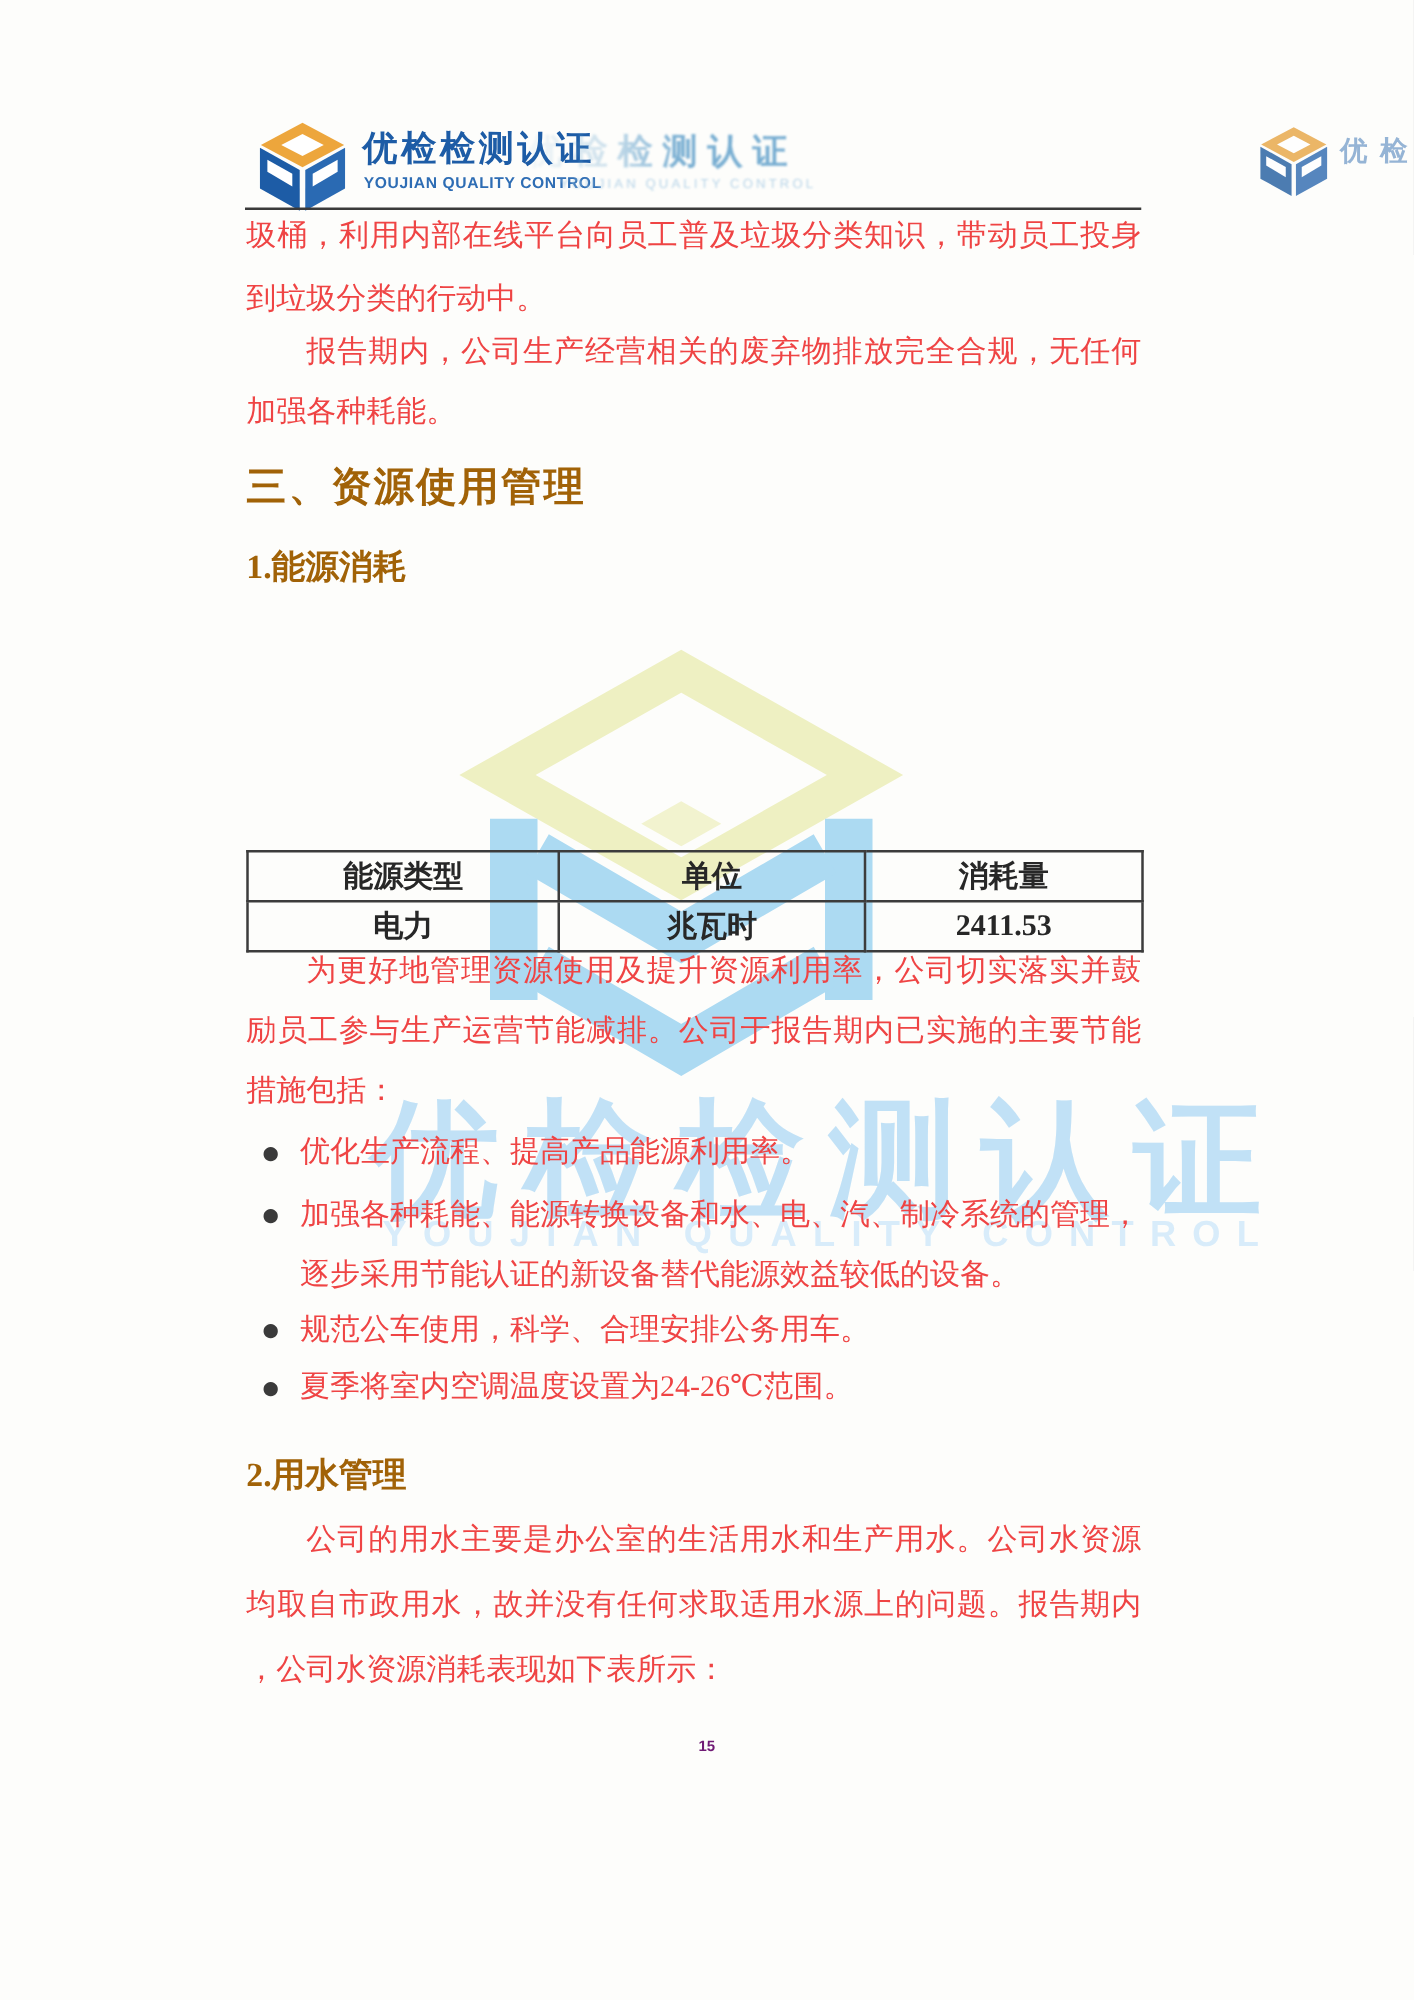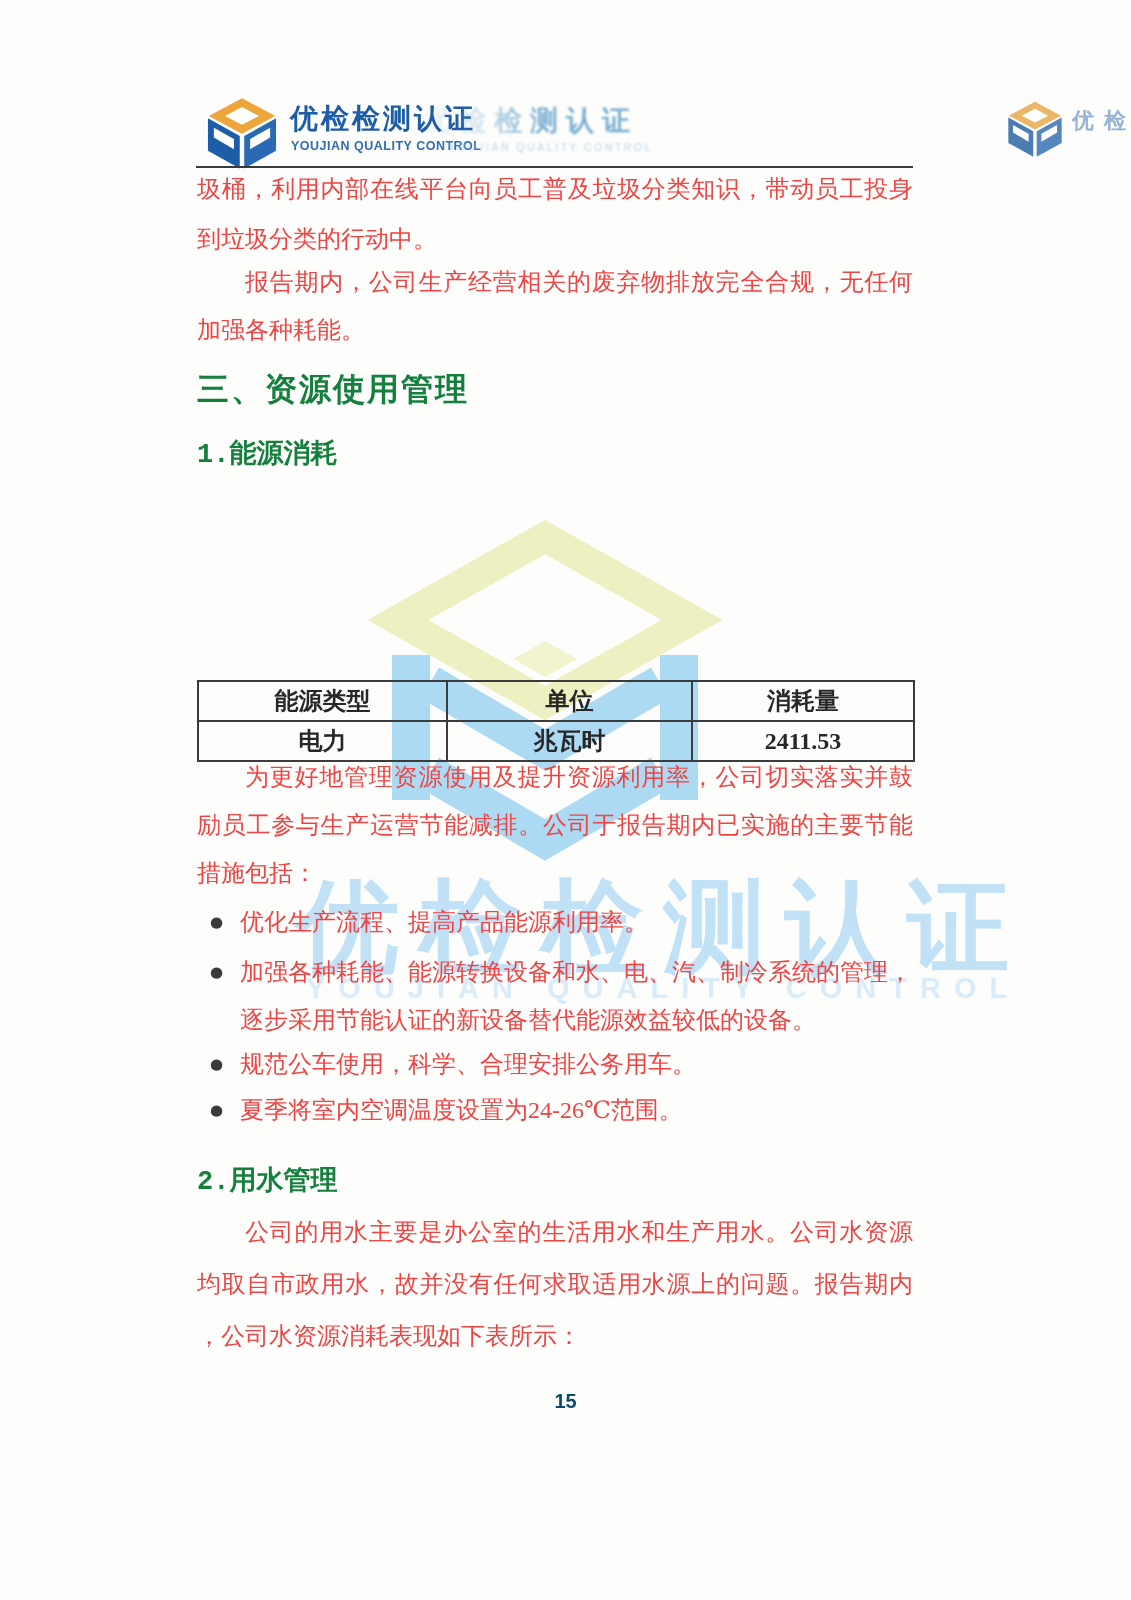--- a/index.html
+++ b/index.html
@@ -56,22 +56,22 @@
   }
   
   .para{position:absolute; left:197px; width:716px; z-index:2; box-sizing:border-box;}
   .line{font-size:24px; line-height:50px; white-space:nowrap; color:#ef4444;}
   .lh47 .line{line-height:47px;}
   .lh48 .line{line-height:48px;}
   .lh52 .line{line-height:52px;}
   .just{white-space:normal; text-align:justify; text-align-last:justify;}
   .indent{padding-left:48px;}
   .heading{
-    position:absolute; left:197px; z-index:2; color:#15803d;
-    font-family:Liberation Mono, monospace; font-weight:bold;
+    position:absolute; left:197px; z-index:2; color:#a16207;
+    font-family:Liberation Serif, serif; font-weight:bold;
     white-space:nowrap;
   }
   .h-sec{top:368px; font-size:32px; letter-spacing:2px;}
   .h-sub1{top:435px; font-size:27px;}
   .h-sub2{top:1162px; font-size:27px;}
   
   .etable{
     position:absolute; left:197px; top:680px; width:716px; z-index:2;
     border-collapse:collapse; table-layout:fixed; background:transparent;
   }
@@ -84,21 +84,21 @@
   .b .line{line-height:48px;}
   .b .marker{
     position:absolute; left:13px; top:0; font-size:15px; line-height:48px; color:#3a3a3a;
     font-family:"DejaVu Sans",sans-serif;
   }
   .b1{top:898px;} .b2{top:948px;} .b3{top:1040px;} .b4{top:1086px;}
   
   .pagenum{
     position:absolute; left:0; right:0; top:1390px; text-align:center; z-index:2;
     font-family:"Liberation Sans","DejaVu Sans",sans-serif;
-    font-size:20px; font-weight:bold; color:#0c4a6e;
+    font-size:12px; font-weight:bold; color:#701a75;
   }
 </style>
 </head>
 <body>
 
 <div class="page">
 
   <div class="wm-cube">
     <svg width="310" height="345" viewBox="0 0 310 345">
       <polygon points="155,2 302,85 155,168 8,85" fill="none" stroke="#eef0c2" stroke-width="30"></polygon>

